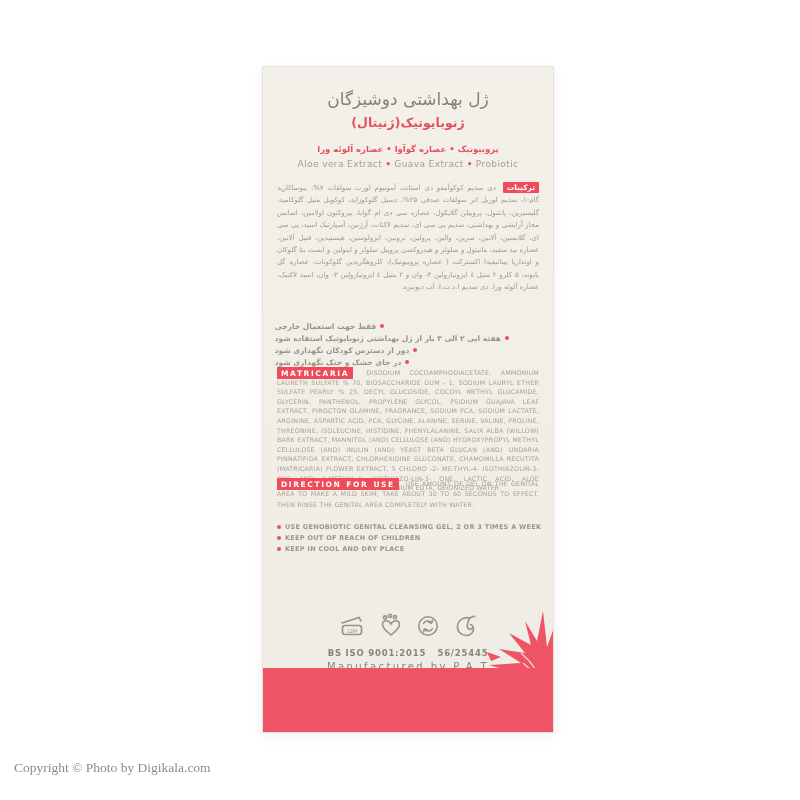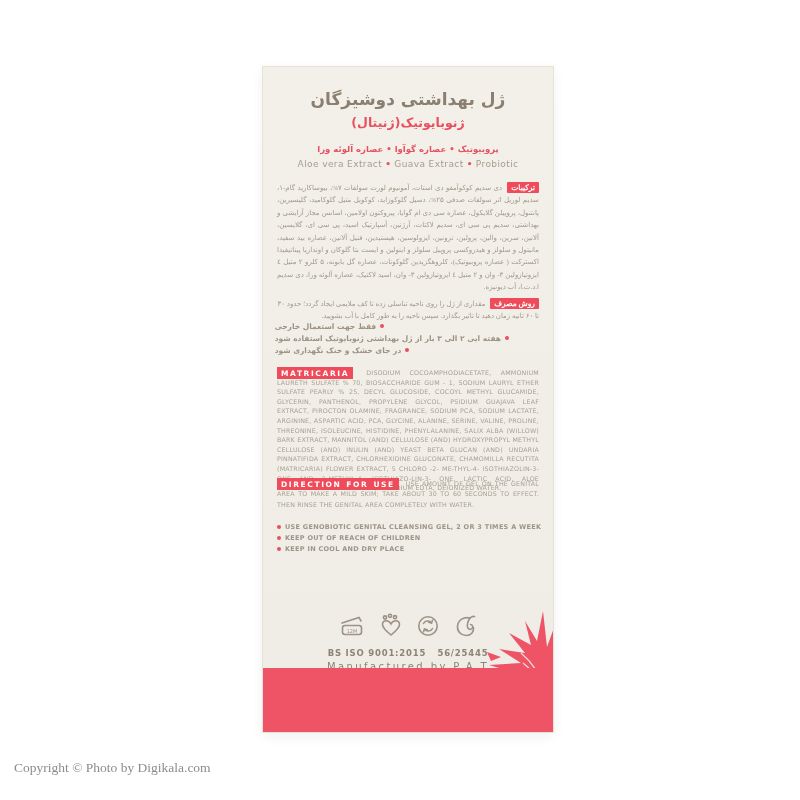--- a/index.html
+++ b/index.html
@@ -9,28 +9,28 @@
 
   
   .box{position:absolute;left:262px;top:66px;width:292px;height:667px;
        background:linear-gradient(180deg,#f3f0ea 0%,#f1eee8 60%,#efece6 100%);
        border:1px solid #e6e2d8;box-sizing:border-box;overflow:hidden;
        box-shadow:0 4px 12px rgba(0,0,0,0.06);}
 
   .center{left:0;right:0;text-align:center;}
   .abs{position:absolute;}
 
-  .title{top:22px;font-size:17px;font-weight:bold;color:#8a7f70;letter-spacing:0.3px;direction:rtl;}
+  .title{top:22px;font-size:17px;font-weight:normal;color:#8a7f70;letter-spacing:0.3px;direction:rtl;}
   .subtitle{top:48px;font-size:12.5px;font-weight:bold;color:#e8505f;direction:rtl;}
   .feat-fa{top:77px;font-size:8.5px;font-weight:bold;color:#e8505f;direction:rtl;}
   .feat-en{top:92px;font-size:9px;color:#a59d8f;letter-spacing:0.4px;}
   .feat-en .dot{color:#e8505f;font-weight:bold;padding:0 3px;}
 
   .fa-para{left:14px;right:14px;direction:rtl;text-align:justify;
-           font-size:7px;line-height:12.4px;color:#a1998a;font-family:Liberation Serif, serif;}
+           font-size:7px;line-height:12.4px;color:#a1998a;}
   .fa-para.composition{top:115px;}
   .fa-para.usage{top:231px;text-align:right;}
   .label-pill{background:#ee4c5b;color:#ffffff;font-weight:bold;font-size:7.5px;
               padding:1px 4px;border-radius:1px;margin-left:3px;}
 
   .fa-bullets{top:254px;right:44px;direction:rtl;text-align:left;}
   .fa-bullets .row{height:12px;line-height:12px;font-size:7.5px;font-weight:bold;color:#9d9383;}
   .bullet-dot{display:inline-block;width:4px;height:4px;border-radius:50%;
               background:#e8505f;vertical-align:middle;margin:0 0 1px 4px;}
 
@@ -72,28 +72,25 @@
 
     <div class="abs center feat-en">
       <span>Aloe vera Extract</span><span class="dot">•</span><span>Guava Extract</span><span class="dot">•</span><span>Probiotic</span>
     </div>
 
     <div class="abs fa-para composition">
       <span class="label-pill">ترکیبات</span>
       <span>دی سدیم کوکوآمفو دی استات، آمونیوم لورت سولفات ۷%، بیوساکارید گام-۱، سدیم لوریل اتر سولفات صدفی ۲۵%، دسیل گلوکوزاید، کوکویل متیل گلوکامید، گلیسیرین، پانتنول، پروپیلن گلایکول، عصاره سی دی ام گوایا، پیروکتون اولامین، اسانس مجاز آرایشی و بهداشتی، سدیم پی سی ای، سدیم لاکتات، آرژنین، آسپارتیک اسید، پی سی ای، گلایسین، آلانین، سرین، والین، پرولین، ترونین، ایزولوسین، هیستیدین، فنیل آلانین، عصاره بید سفید، مانیتول و سلولز و هیدروکسی پروپیل سلولز و اینولین و ایست بتا گلوکان و اونداریا پیناتیفیدا اکسترکت ( عصاره پروبیوتیک)، کلروهگزیدین گلوکونات، عصاره گل بابونه، ۵ کلرو ۲ متیل ٤ ایزوتیازولین ۳- وان و ۲ متیل ٤ ایزوتیازولین ۳- وان، اسید لاکتیک، عصاره آلوئه ورا، دی سدیم ا.د.ت.ا، آب دیونیزه.</span>
     </div>
 
-    <div class="abs fa-para usage">
-      <span class="label-pill">روش مصرف</span>
-      <span>مقداری از ژل را روی ناحیه تناسلی زده تا کف ملایمی ایجاد گردد؛ حدود ۳۰ تا ۶۰ ثانیه زمان دهید تا تاثیر بگذارد. سپس ناحیه را به طور کامل با آب بشویید.</span>
-    </div>
 
     <div class="abs fa-bullets">
       <div class="row"><span class="bullet-dot"></span><span>فقط جهت استعمال خارجی</span></div>
       <div class="row"><span class="bullet-dot"></span><span>هفته ایی ۲ الی ۳ بار از ژل بهداشتی ژنوبایوتیک استفاده شود</span></div>
+      <div class="row"><span class="bullet-dot"></span><span>دور از دسترس کودکان نگهداری شود</span></div>
       <div class="row"><span class="bullet-dot"></span><span>در جای خشک و خنک نگهداری شود</span></div>
     </div>
 
     <div class="abs en-para ingredients">
       <span class="label-pill-en">MATRICARIA</span>
       <span>DISODIUM COCOAMPHODIACETATE, AMMONIUM LAURETH SULFATE % 70, BIOSACCHARIDE GUM - 1, SODIUM LAURYL ETHER SULFATE PEARLY % 25, DECYL GLUCOSIDE, COCOYL METHYL GLUCAMIDE, GLYCERIN, PANTHENOL, PROPYLENE GLYCOL, PSIDIUM GUAJAVA LEAF EXTRACT, PIROCTON OLAMINE, FRAGRANCE, SODIUM PCA, SODIUM LACTATE, ARGININE, ASPARTIC ACID, PCA, GLYCINE, ALANINE, SERINE, VALINE, PROLINE, THREONINE, ISOLEUCINE, HISTIDINE, PHENYLALANINE, SALIX ALBA (WILLOW) BARK EXTRACT, MANNITOL (AND) CELLULOSE (AND) HYDROXYPROPYL METHYL CELLULOSE (AND) INULIN (AND) YEAST BETA GLUCAN (AND) UNDARIA PINNATIFIDA EXTRACT, CHLORHEXIDINE GLUCONATE, CHAMOMILLA RECUTITA (MATRICARIA) FLOWER EXTRACT, 5 CHLORO -2- ME-THYL-4- ISOTHIAZOLIN-3-ONE AND 2-METHYL-4- ISOTHIAZO-LIN-3- ONE, LACTIC ACID, ALOE BARBADENSIS LEAF EXTRACT, DISODIUM EDTA, DEIONIZED WATER.</span>
     </div>
 
     <div class="abs en-para direction">
       <span class="label-pill-en">DIRECTION FOR USE</span>

